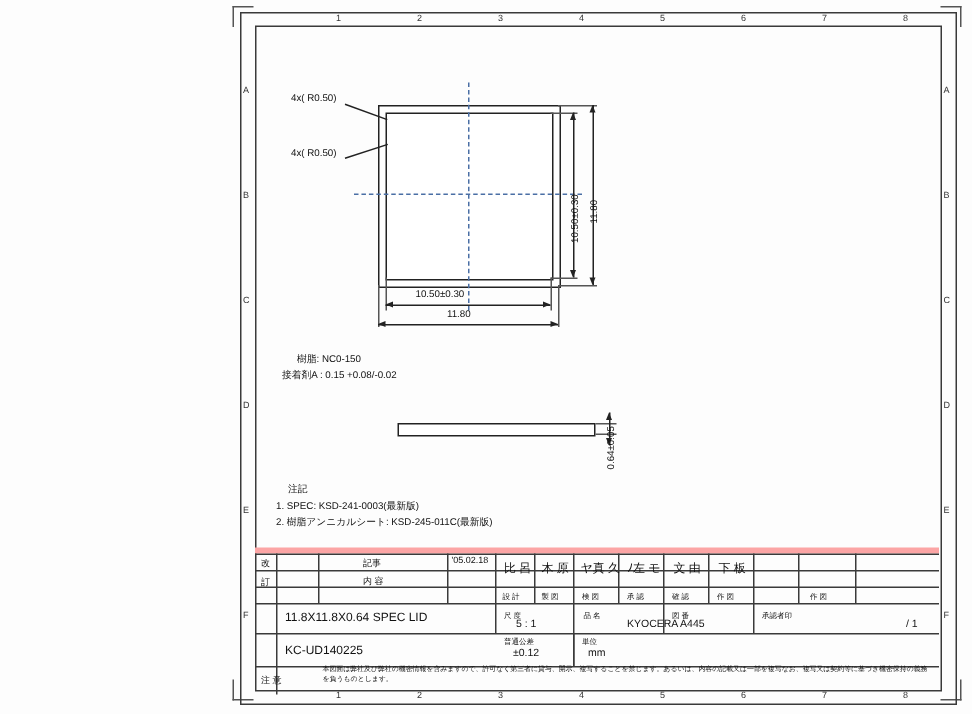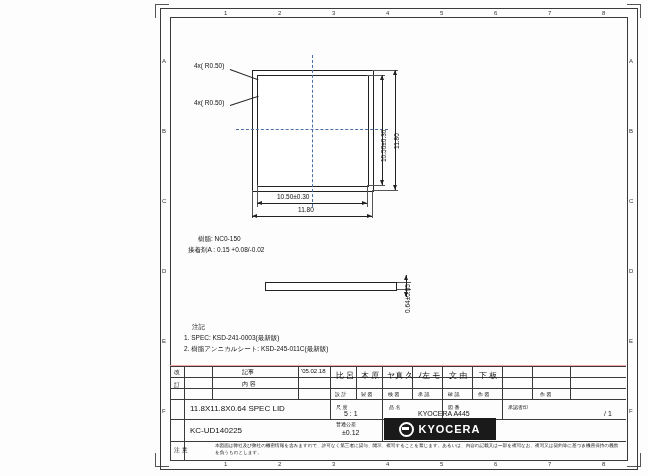--- a/index.html
+++ b/index.html
@@ -44,21 +44,21 @@
   
   .side-view{position:absolute;left:95px;top:265px;width:130px;height:7px;border:1px solid #222;background:#fff;}
 
   
   .matnote{position:absolute;font-size:6.5px;color:#111;white-space:nowrap;}
 
   
   .notes{position:absolute;font-size:6.5px;color:#111;line-height:11px;white-space:nowrap;}
 
   
-  .titleblock{position:absolute;left:170px;top:365px;width:456px;height:94px;border-top:1px solid #fca5a5;}
+  .titleblock{position:absolute;left:170px;top:365px;width:456px;height:94px;border-top:4px solid #fca5a5;}
   .tb-line{position:absolute;background:#3a3a3a;}
   .tb-txt{position:absolute;font-size:6px;color:#111;white-space:nowrap;font-family:"Liberation Sans",sans-serif;}
   .tb-txt.big{font-size:8px;}
   .tb-txt.med{font-size:7px;}
   .tb-txt.tiny{font-size:5px;}
 
   .kyocera{position:absolute;left:384px;top:418px;width:112px;height:22px;background:#1a1a1a;color:#fff;
            display:flex;align-items:center;justify-content:center;gap:4px;}
   .kyo-ring{width:11px;height:11px;border:2.5px solid #fff;border-radius:50%;position:relative;}
   .kyo-ring:after{content:"";position:absolute;left:1px;top:3.5px;width:7px;height:2.5px;background:#fff;}
@@ -236,20 +236,16 @@
 
     <div class="tb-txt big" style="left:20px;top:60px;">KC-UD140225</div>
     <div class="tb-txt tiny" style="left:166px;top:55px;">普通公差</div>
     <div class="tb-txt med" style="left:172px;top:63px;">±0.12</div>
     <div class="tb-txt tiny" style="left:218px;top:55px;">単位</div>
     <div class="tb-txt med" style="left:222px;top:63px;">mm</div>
 
     <div class="tb-txt" style="left:4px;top:80px;">注 意</div>
   </div>
 
-  <div class="kyocera">
-    <span class="kyo-ring"></span>
-    <span class="kyo-text">KYOCERA</span>
-  </div>
 
   <div class="legal">本図面は弊社及び弊社の機密情報を含みますので、許可なく第三者に貸与、開示、複写することを禁じます。あるいは、内容の記載又は一部を複写なお、複写又は契約等に基づき機密保持の義務を負うものとします。</div>
 
 </div>
 
 </body></html>

